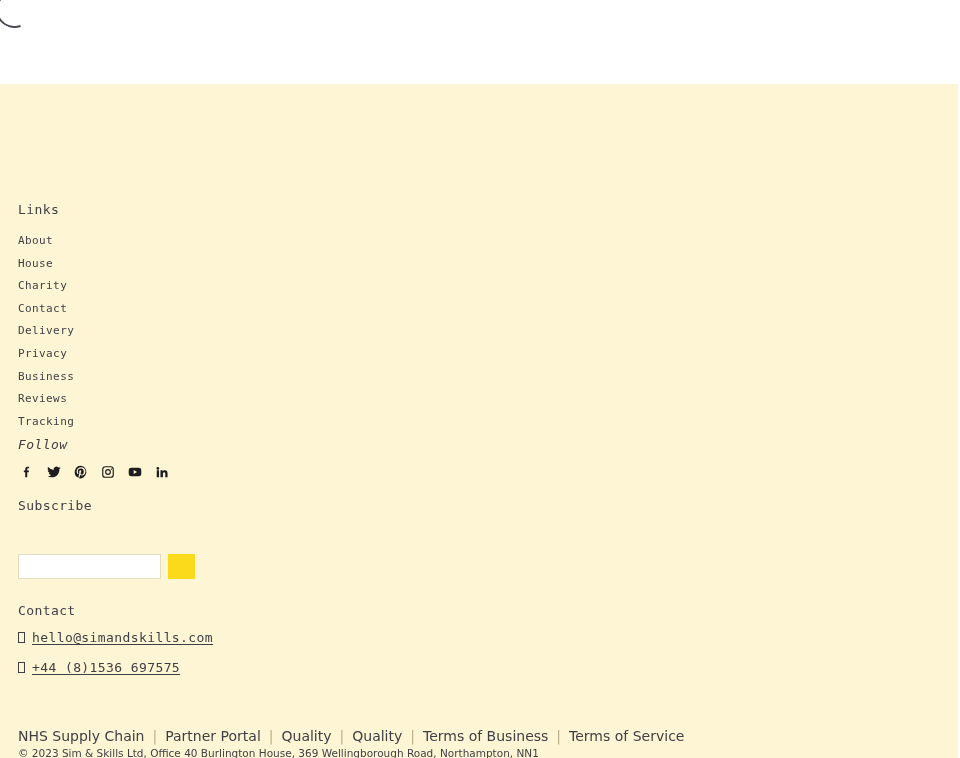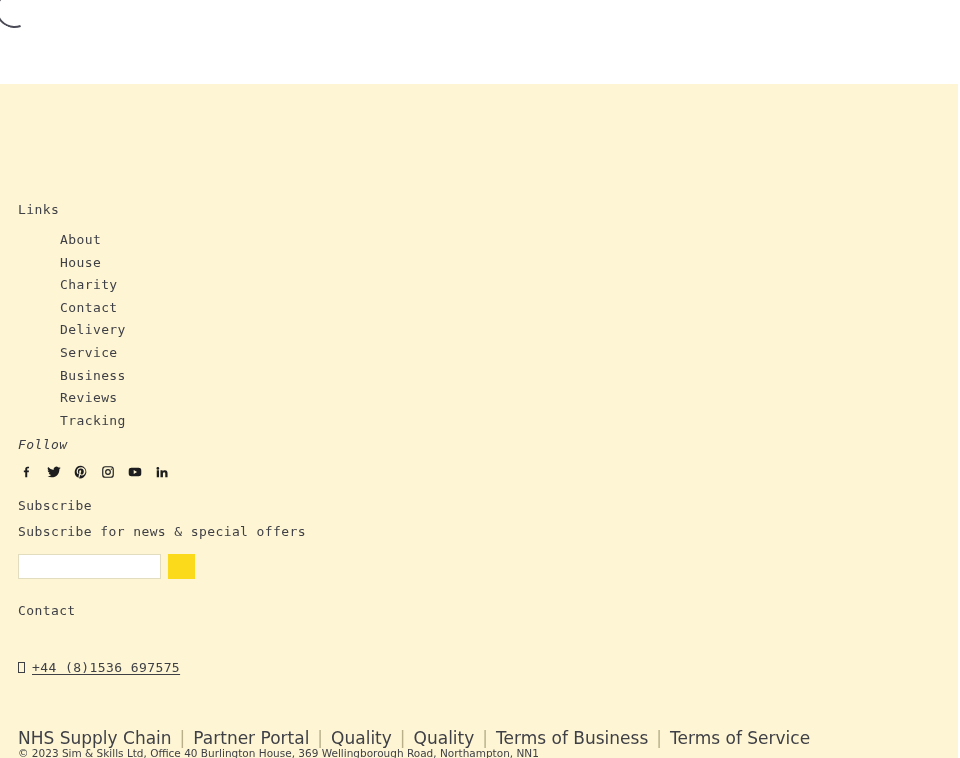--- a/index.html
+++ b/index.html
@@ -57,28 +57,27 @@
 
   
   #links-list {
     position: absolute;
     left: 18px; top: 145px;
     list-style: none;
     margin: 0; padding: 0;
   }
   #links-list li { margin: 0; padding: 0; height: 22.6px; }
   #links-list a {
-    font-size: 13px;
+    font-size: 11px;
     color: #3f3f46;
     text-decoration: none;
     letter-spacing: 0.4px;
     line-height: 22.6px;
     display: inline-block;
     white-space: nowrap;
-    margin-left: 42px;
   }
 
   
   #social-row {
     position: absolute;
     left: 20px; top: 380px;
     display: flex;
     align-items: center;
     gap: 13px;
   }
@@ -147,21 +146,21 @@
     white-space: nowrap;
   }
 
   
   #policy-row {
     position: absolute;
     left: 18px; top: 644px;
     display: flex;
     align-items: center;
     font-family: "DejaVu Sans", "Liberation Sans", sans-serif;
-    font-size: 17px;
+    font-size: 14px;
     color: #3f3f46;
   }
   #policy-row a {
     color: #3f3f46;
     text-decoration: none;
     white-space: nowrap;
   }
   #policy-row .sep {
     color: #b9b08a;
     margin: 0 8px;
@@ -187,21 +186,21 @@
 <div id="footer">
 
   <div class="blk heading" style="top:118px;">Links</div>
 
   <ul id="links-list">
     <li><a href="#">About</a></li>
     <li><a href="#">House</a></li>
     <li><a href="#">Charity</a></li>
     <li><a href="#">Contact</a></li>
     <li><a href="#">Delivery</a></li>
-    <li><a href="#">Service</a></li>
+    <li><a href="#">Privacy</a></li>
     <li><a href="#">Business</a></li>
     <li><a href="#">Reviews</a></li>
     <li><a href="#">Tracking</a></li>
   </ul>
 
   <div class="blk heading" style="top:353px;font-style:italic;">Follow</div>
 
   <div id="social-row">
     <a href="#" class="sicon">
       <svg width="14" height="14" viewBox="0 0 24 24">
@@ -230,29 +229,32 @@
     </a>
     <a href="#" class="sicon">
       <svg width="14" height="14" viewBox="0 0 24 24">
           <path d="M4.9 3.5a2.4 2.4 0 1 1 0 4.8 2.4 2.4 0 0 1 0-4.8zM3 9.2h3.9V21H3V9.2zm6.4 0h3.7v1.6h.1c.5-1 1.8-2 3.7-2 3.9 0 4.6 2.6 4.6 5.9V21h-3.9v-5.5c0-1.3 0-3-1.9-3-1.8 0-2.1 1.4-2.1 2.9V21H9.4V9.2z"></path>
         </svg>
     </a>
   </div>
 
   <div class="blk heading" style="top:414px;text-align:center;">Subscribe</div>
 
-  <div id="sub-desc">Subscribe for news &amp; special offers</div>
 
   <div id="sub-form">
     <input id="sub-input" type="email" placeholder="" style="">
     <button id="sub-btn"></button>
   </div>
 
   <div class="blk heading" style="top:519px;">Contact</div>
 
+  <div class="contact-row" style="top:546px;">
+    <span class="tofu"></span>
+    <a href="#">hello@simandskills.com</a>
+  </div>
 
   <div class="contact-row" style="top:576px;">
     <span class="tofu"></span>
     <a href="#">+44 (8)1536 697575</a>
   </div>
 
   <div id="policy-row">
     <a href="#">NHS Supply Chain</a>
     <span class="sep">|</span>
     <a href="#">Partner Portal</a>

